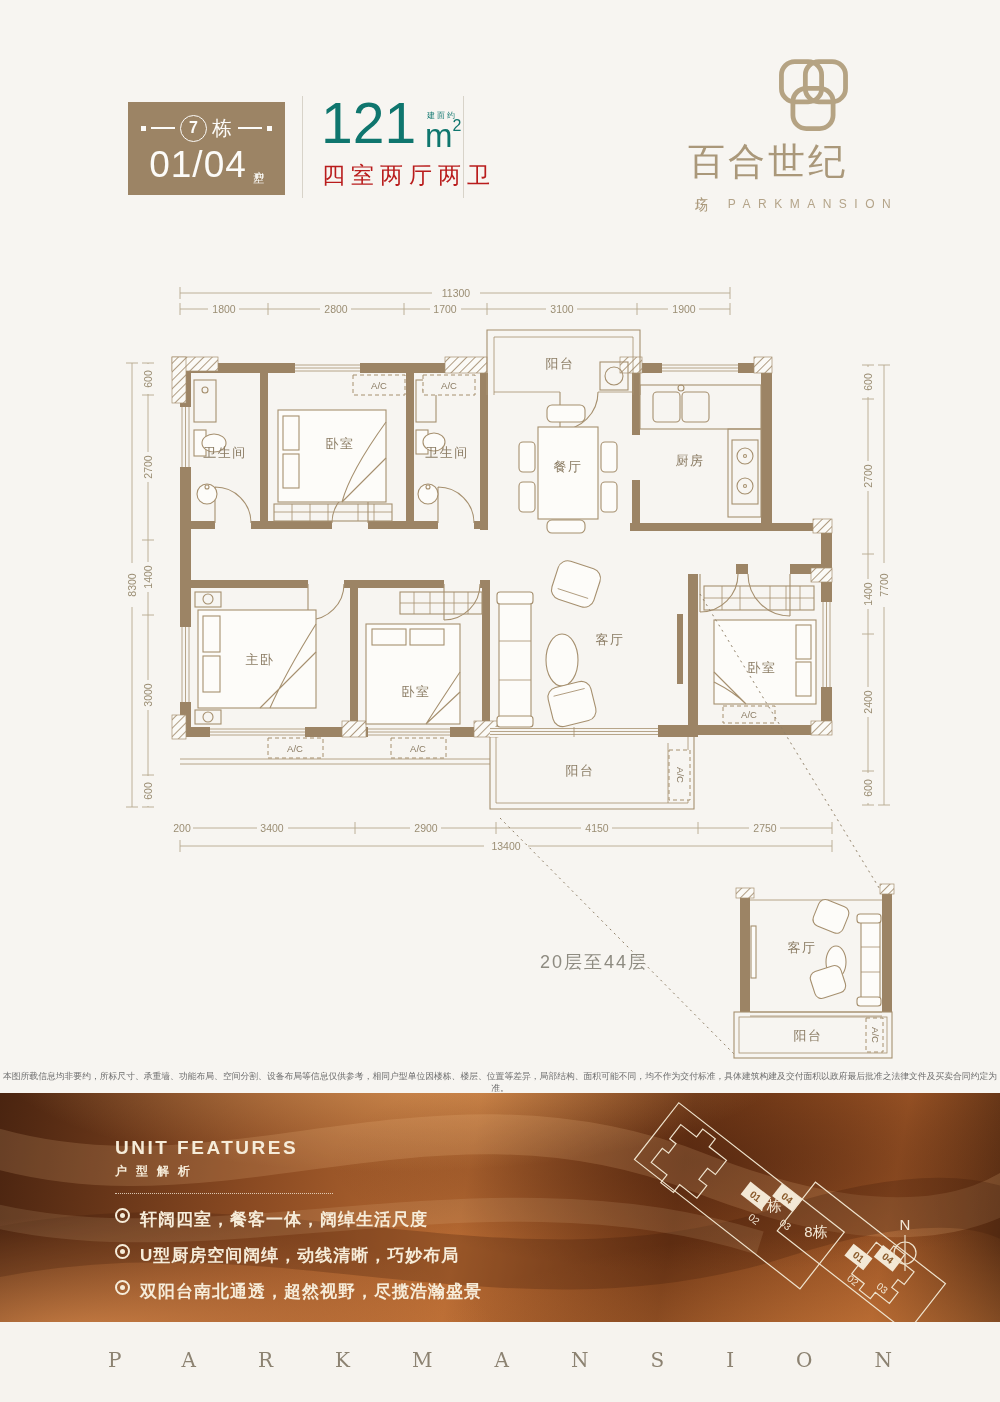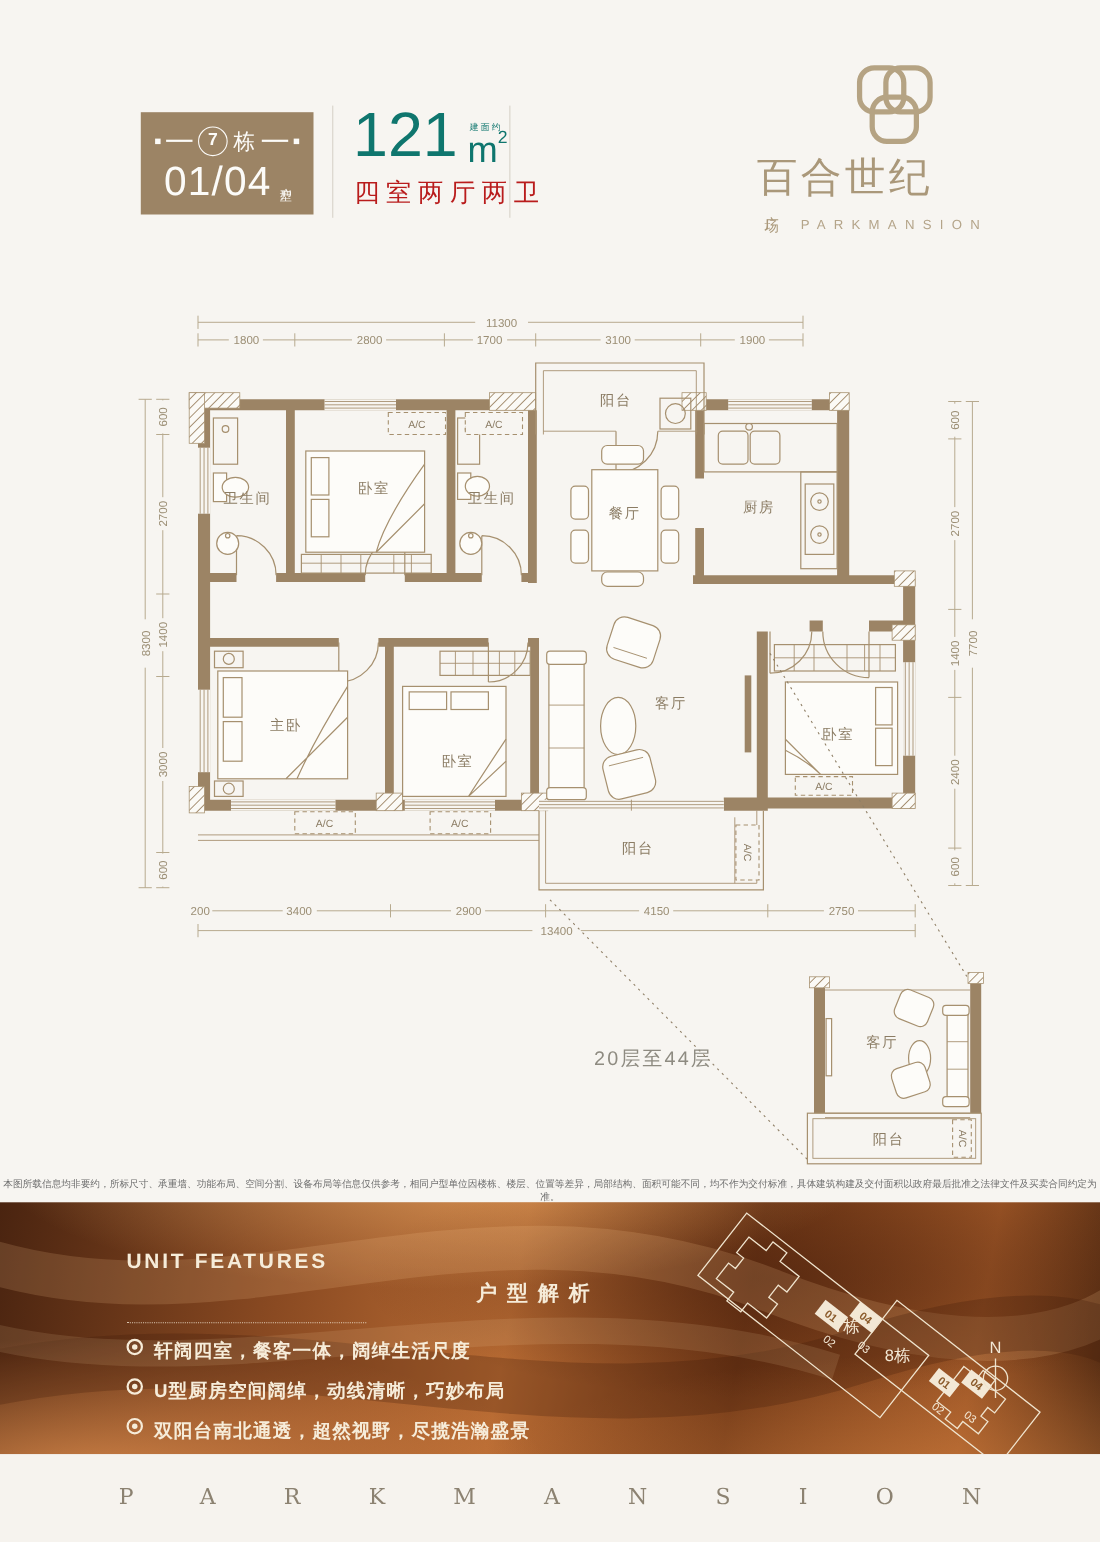--- a/index.html
+++ b/index.html
@@ -57,21 +57,21 @@
   
   .band{position:absolute;left:0;top:1093px;width:1000px;height:229px;overflow:hidden;
     background:
       radial-gradient(90% 120% at 8% 108%, rgba(236,152,84,.75) 0%, rgba(160,80,30,0) 45%),
       radial-gradient(70% 90% at 38% -15%, rgba(250,190,120,.5), rgba(0,0,0,0) 55%),
       radial-gradient(80% 100% at 85% 115%, rgba(225,140,70,.55), rgba(0,0,0,0) 55%),
       radial-gradient(60% 80% at 68% 30%, rgba(70,30,12,.55), rgba(0,0,0,0) 60%),
       linear-gradient(100deg,#4a2410 0%,#8a4a22 25%,#b86b33 45%,#6f3716 65%,#9c5526 85%,#3f1f0c 100%); padding-left: 31px;}
   .features{position:absolute;left:115px;top:44px;width:430px;color:#f6ecd9;}
   .f-title-en{font-size:19px;letter-spacing:2.5px;font-weight:bold;}
-  .f-title-cn{font-size:19px;letter-spacing:9px;font-weight:bold;margin-top:4px;text-align:right;}
+  .f-title-cn{font-size:12px;letter-spacing:9px;font-weight:bold;margin-top:4px;}
   .f-divider{width:218px;border-top:1.5px dotted rgba(244,232,214,.8);margin:13px 0 14px 0;}
   .f-list{list-style:none;margin:0;padding:0;}
   .f-list li{display:flex;align-items:flex-start;margin-bottom:13px;font-size:17px;font-weight:bold;letter-spacing:1px;}
   .ring{display:inline-block;width:11px;height:11px;border:2px solid #f6ecd9;border-radius:50%;
         margin-right:10px;position:relative;flex:none;}
   .ring::after{content:"";position:absolute;left:3px;top:3px;width:5px;height:5px;background:#f6ecd9;border-radius:50%;}
   
   .footer{position:absolute;left:0;top:1322px;width:1000px;height:80px;background:#f6f3ee;}
   .footer-brand{margin-top:26px;text-align:center;font-family:"DejaVu Serif","Liberation Serif",serif;
         font-size:20px;color:#8c8271;letter-spacing:62px;padding-left:62px;white-space:nowrap;}

